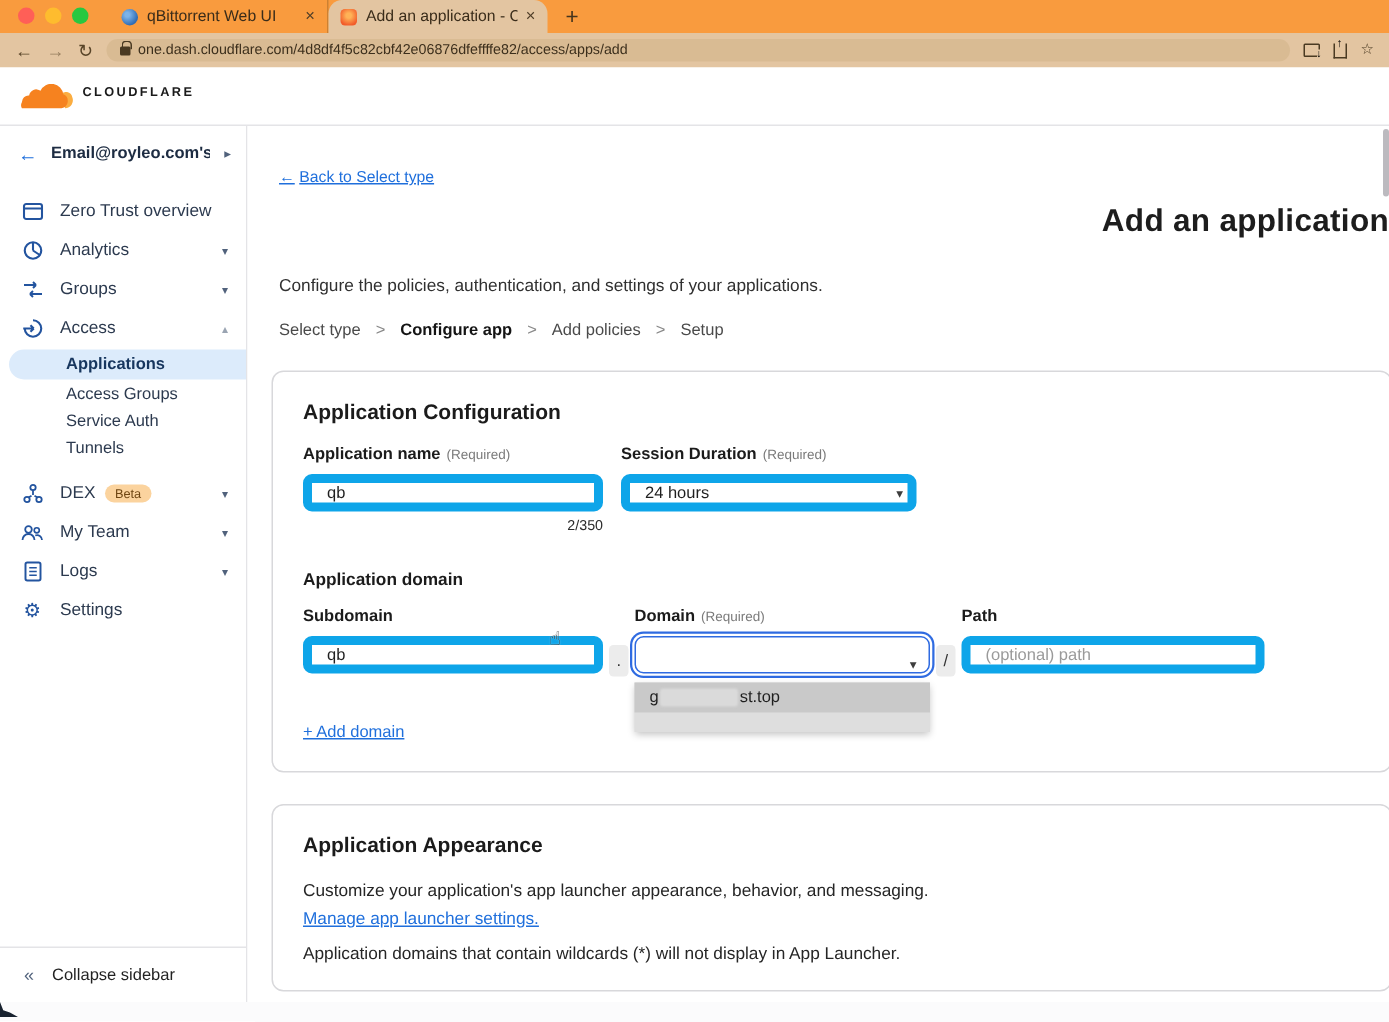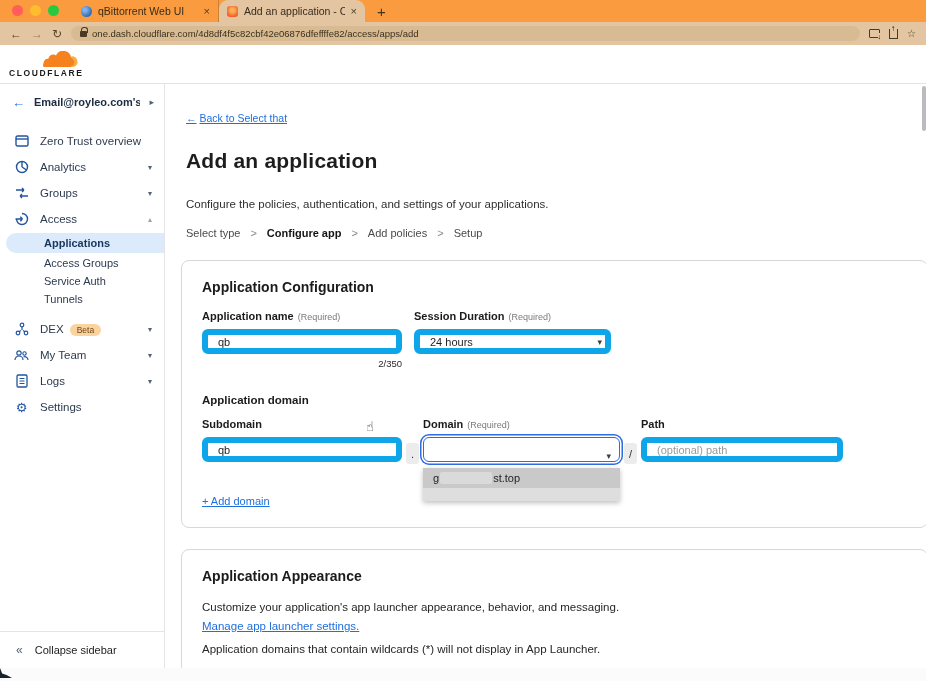--- a/index.html
+++ b/index.html
@@ -34,21 +34,21 @@
     background:#4a3a22; border-radius:1px; }
   .urltext { font-size:9.5px; color:#3c2f1c; white-space:nowrap; overflow:hidden; }
   .tool-ico { font-size:10px; color:#4a3a22; }
   .ico-install { width:11px; height:9px; border:1px solid #4a3a22; border-radius:1px; position:relative; }
   .ico-install:after { content:"↓"; position:absolute; right:-2px; bottom:-3px; font-size:7px; background:var(--toolbar,#e3c5a1); }
   .ico-share { width:9px; height:10px; border:1px solid #4a3a22; border-top:none; position:relative; }
   .ico-share:before { content:"↑"; position:absolute; left:1px; top:-5px; font-size:8px; }
 
   
   .appheader { height:39px; background:#fff; border-bottom:1px solid #e4e4e7; display:flex; align-items:center; padding-left:9px; }
-  .cflogo { display:flex; flex-direction:column; align-items:flex-end; line-height:1; }
+  .cflogo { display:flex; align-items:flex-start; line-height:1; }
   .cflogo .word { font-size:8.5px; font-weight:bold; letter-spacing:1.6px; color:#1b1b1b; margin-top:1px; }
 
   
   .mainrow { display:flex; height:584px; }
   .sidebar { width:165px; border-right:1px solid #e4e4e7; display:flex; flex-direction:column; background:#fff; }
   .content { flex:1; position:relative; overflow:hidden; background:#fff; }
   .bottomstrip { height:13px; background:#fbfbfc; position:relative; }
   .corner-art { position:absolute; left:0; bottom:3px; width:12px; height:10px; background:#18222f;
     clip-path:polygon(0 0, 18% 55%, 55% 70%, 100% 100%, 0 100%); }
 
@@ -68,21 +68,21 @@
     padding-left:38px; height:20px; font-weight:bold; color:#17365e; }
   .gap8 { height:8px; }
   .badge { background:var(--badge_bg,#fbd39e); color:#6e4512; font-size:8.5px; padding:1px 7px; border-radius:8px; margin-left:6px; }
   .collapse { height:37px; border-top:1px solid #e4e4e7; display:flex; align-items:center; gap:12px; padding-left:16px; }
   .collapse .chev { color:#51627c; font-size:12px; }
   .collapse .lbl { font-size:11px; color:#222; }
 
   
   .inner { padding:24px 0 0 21px; }
   .backlink { font-size:10.5px; color:var(--link_blue,#1f6fdc); text-decoration:underline; display:inline-flex; gap:3px; }
-  h1.pagetitle { font-size:21px; color:#1d1d1d; margin:23px 0 5px; letter-spacing:.2px; }
+  h1.pagetitle { font-size:21px; color:#1d1d1d; margin:10px 0 5px; letter-spacing:.2px;text-align:right; }
   .subtitle { font-size:11.5px; color:#303030;margin-top:25px; }
   .steps { display:flex; gap:10px; margin-top:17px; font-size:11px; color:#4a4a4a; align-items:center; }
   .steps .cur { font-weight:bold; color:#141414; }
   .steps .sep { color:#8a8a8a; }
 
   .card { border:1px solid #d8d8db; border-radius:8px; margin:21px -2px 0 16px; padding:18px 20px; background:#fff; }
   .card h2 { font-size:14px; color:#1b1b1b; margin-bottom:15px; }
   .flabel { font-size:11px; font-weight:bold; color:#1b1b1b; margin-bottom:7px; }
   .req { font-size:9px; font-weight:normal; color:#7a7a7a; margin-left:4px; }
   .inp { height:25px; border:6px solid #0ea5e9; border-radius:6px; background:#fff; font-size:11px;
@@ -271,21 +271,21 @@
     <div class="collapse">
       <span class="chev">«</span>
       <span class="lbl">Collapse sidebar</span>
     </div>
   </div>
 
   <div class="content">
     <div class="inner">
       <a class="backlink" href="#">
           <span>←</span>
-          <span>Back to Select that</span>
+          <span>Back to Select type</span>
         </a>
       <h1 class="pagetitle">Add an application</h1>
       <div class="subtitle">Configure the policies, authentication, and settings of your applications.</div>
 
       <div class="steps">
         <span>Select type</span>
         <span class="sep">&gt;</span>
         <span class="cur">Configure app</span>
         <span class="sep">&gt;</span>
         <span>Add policies</span>

